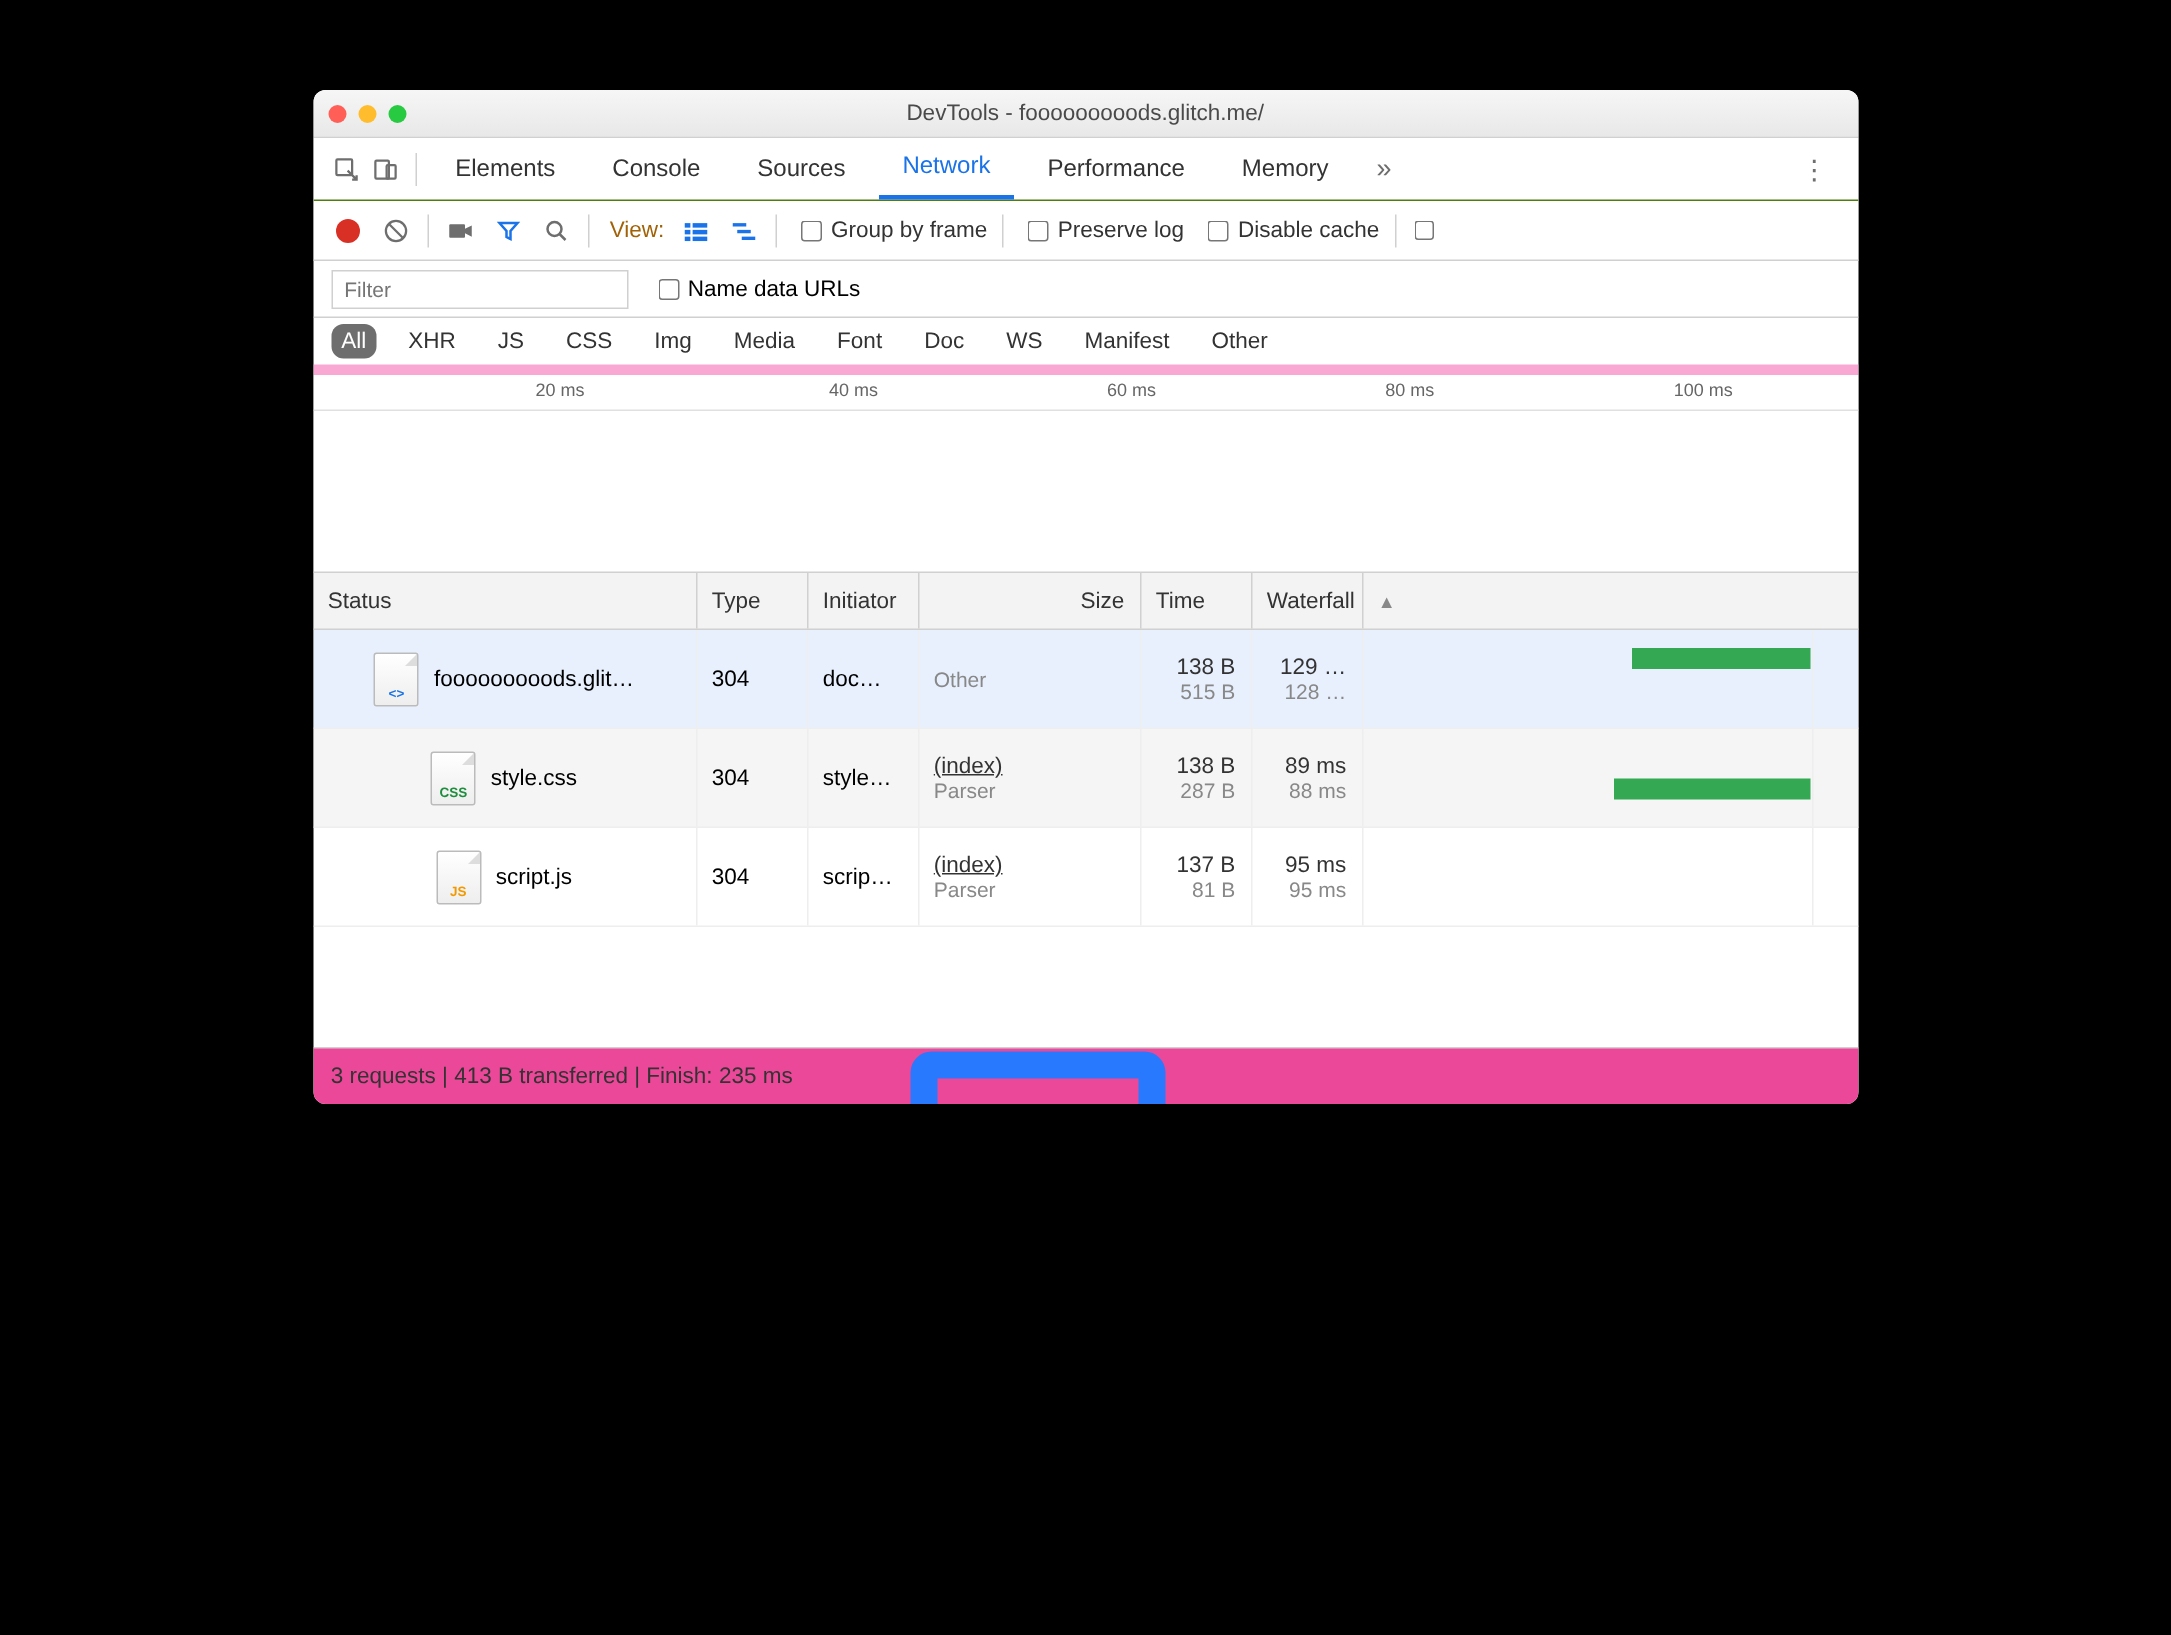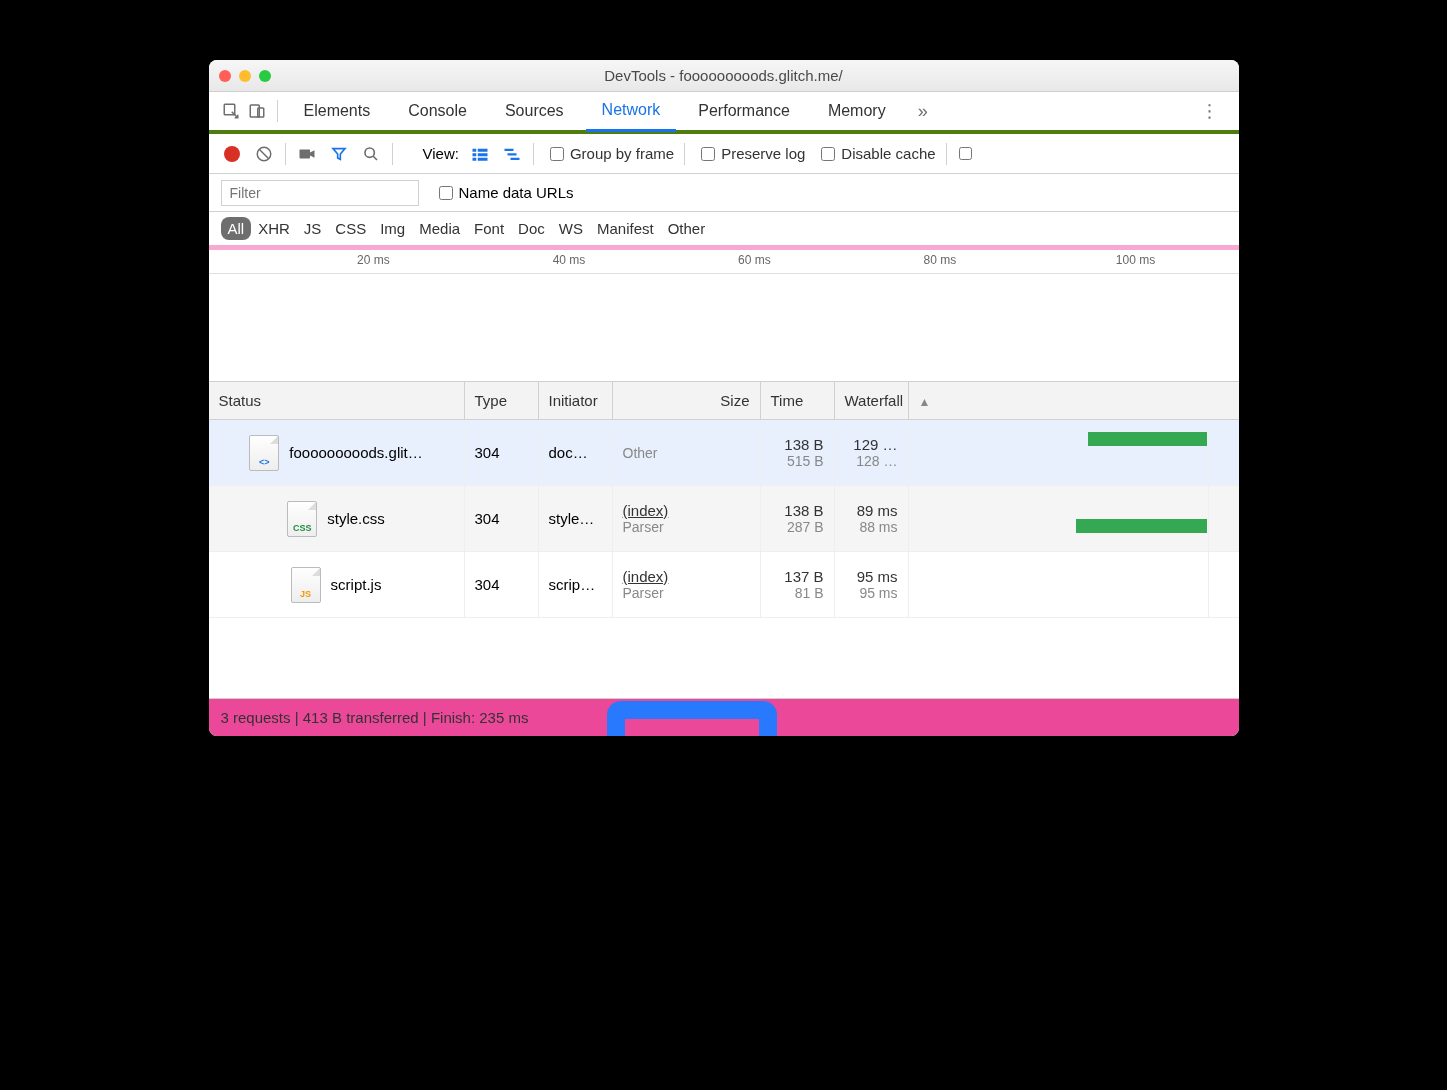--- a/index.html
+++ b/index.html
@@ -40,21 +40,21 @@
       position: absolute;
       left: 0; right: 0;
       text-align: center;
       font-size: 15px;
       color: #4a4a4a;
       pointer-events: none;
     }
 
     .tabbar {
       height: 42px;
-      border-bottom: 4px solid #4d7c0f;
+      border-bottom: 1px solid #4d7c0f;
       display: flex;
       align-items: center;
       padding: 0 12px;
       gap: 6px;
       background: #fff;
     }
     .devtools-icon {
       width: 20px; height: 20px;
       display: flex; align-items: center; justify-content: center;
       color: #6e6e6e;
@@ -73,21 +73,21 @@
       padding: 0 12px;
       gap: 10px;
       background: #fff;
       font-size: 15px;
       color: #333;
     }
     .toolbar .sep { width: 1px; height: 22px; background: #d0d0d0; }
     .icon-btn { width: 22px; height: 22px; display: flex; align-items: center; justify-content: center; color: #6e6e6e; }
     .record-dot { width: 16px; height: 16px; background: #d93025; border-radius: 50%; }
     .filter-funnel { color: #1a73e8; }
-    .view-label { color: #000000; margin-left: 20px; }
+    .view-label { color: #a16207; margin-left: 4px; }
     .view-icon { color: #1a73e8; }
     .cb { display: flex; align-items: center; gap: 6px; margin-left: 6px; }
     .cb input { width: 14px; height: 14px; }
 
     .filterbar {
       height: 38px;
       border-bottom: 1px solid #d0d0d0;
       display: flex;
       align-items: center;
       padding: 0 12px;
@@ -97,24 +97,25 @@
     .filter-input {
       width: 198px; height: 26px;
       border: 1px solid #d0d0d0;
       padding: 0 8px;
       font-size: 14px;
       color: #ec4899;
     }
 
     .typebar {
       height: 38px;
-      border-bottom: 5px solid #f9a8d4;
+      border-bottom: 7px solid #f9a8d4;
       display: flex;
       align-items: center;
       padding: 0 12px;
+      gap: 14px;
       font-size: 15px;
     }
     .type-pill {
       padding: 3px 7px;
       border-radius: 8px;
       color: #333;
       cursor: pointer;
     }
     .type-pill.active { background: #6e6e6e; color: #fff; }
 

